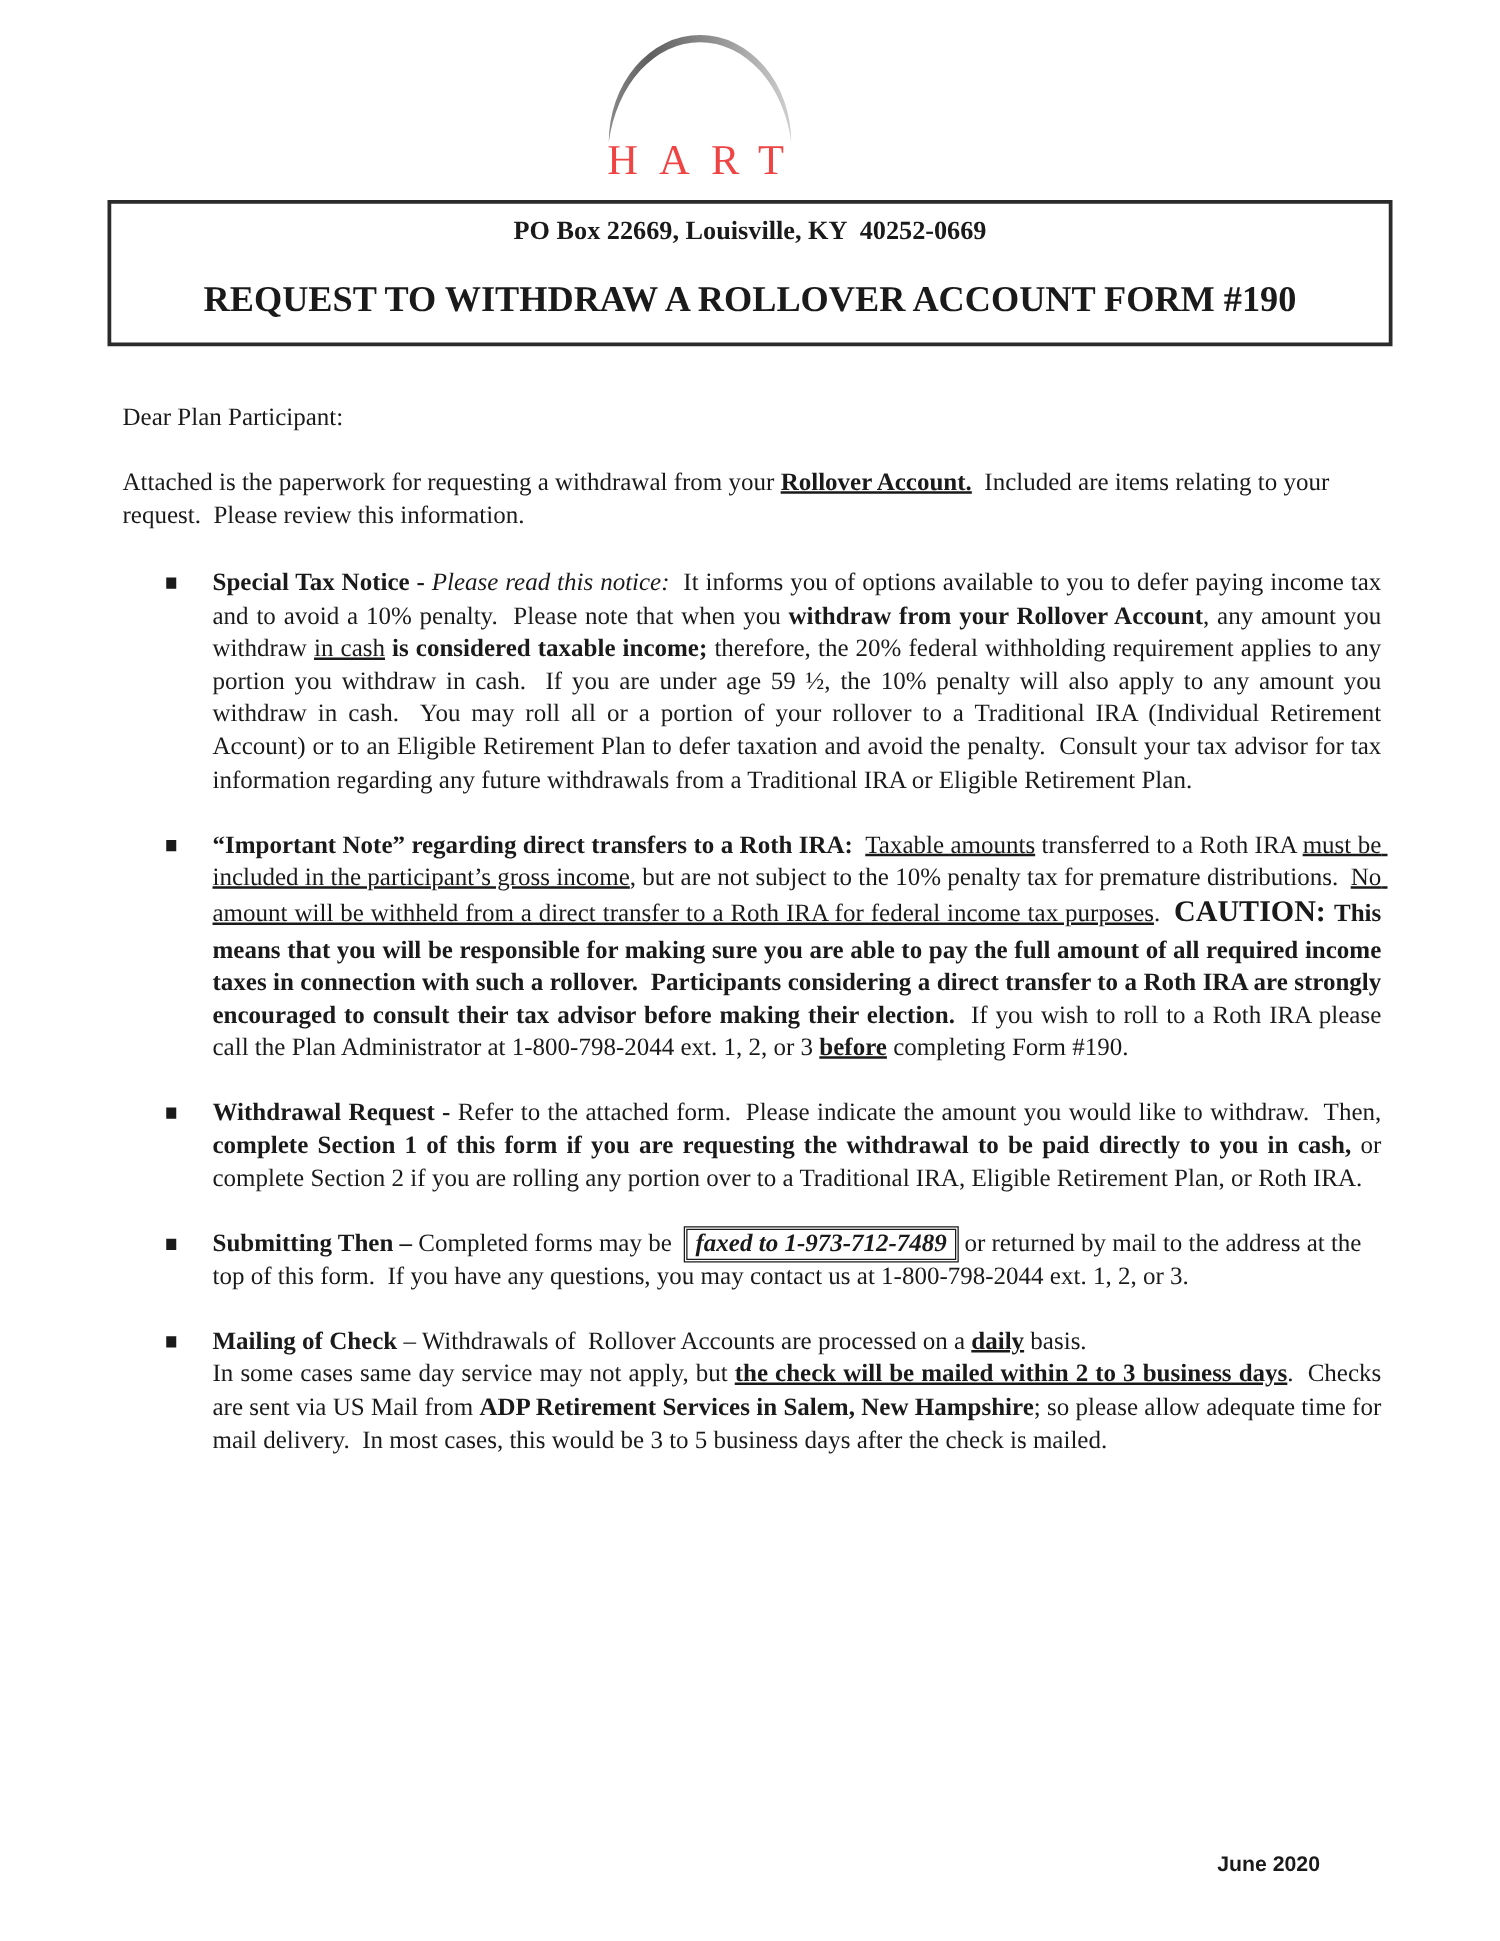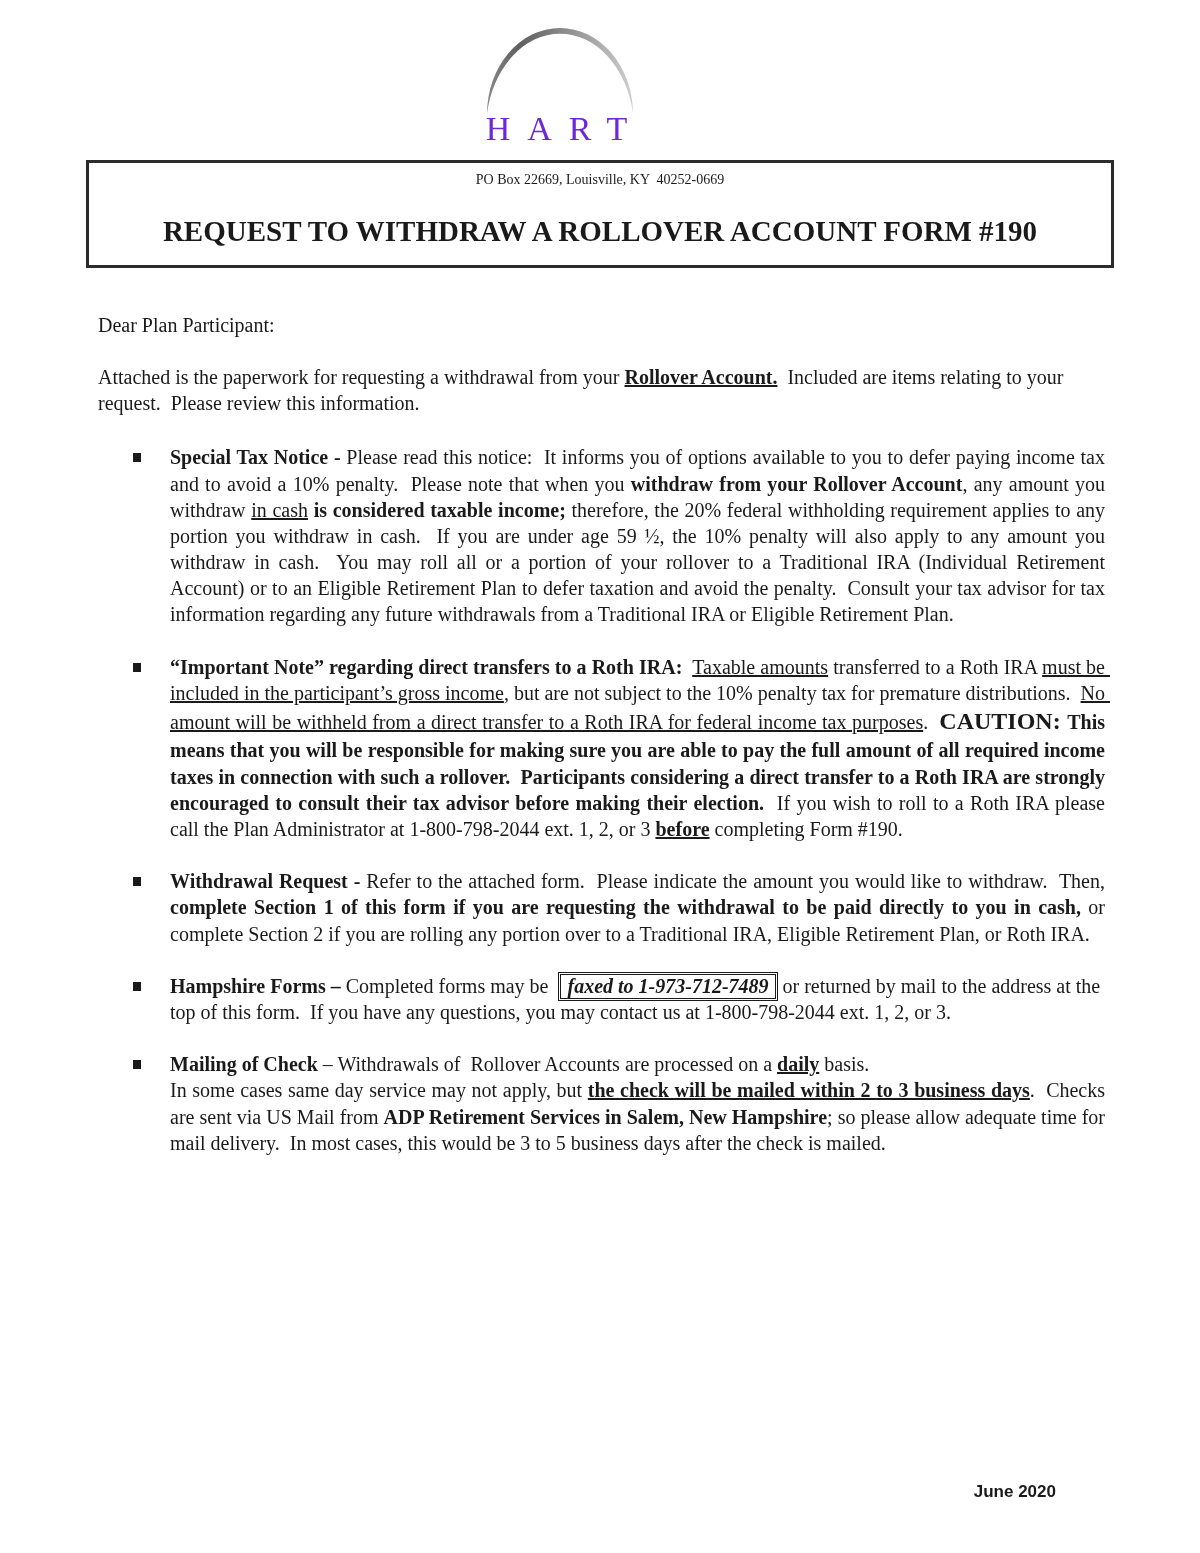--- a/index.html
+++ b/index.html
@@ -20,35 +20,35 @@
     transform: translateX(-40px);
     text-align: center;
   }
   .logo svg { display: block; margin: 0 auto; }
   .logo-text {
     margin-top: -6px;
     font-family: "Liberation Serif", serif;
     font-size: 34px;
     letter-spacing: 17px;
     padding-left: 10px;
-    color: #6d28d9;
+    color: #ef4444;
     font-weight: 400;
   }
   
   .header-box {
     box-sizing: border-box;
     width: 1028px;
     margin: 12px auto 0;
     border: 3px solid #2b2b2b;
     text-align: center;
     padding: 8px 10px 16px;
   }
   .org1 { font-size: 25px; font-weight: bold; line-height: 1.2; }
   .org2 { font-size: 21px; font-weight: bold; line-height: 1.3; }
-  .org3 { font-size: 14px; font-weight: normal; line-height: 1.3; white-space: pre-wrap; }
+  .org3 { font-size: 21px; font-weight: bold; line-height: 1.3; white-space: pre-wrap; }
   .form-title { font-size: 29px; font-weight: bold; margin-top: 26px; line-height: 1.15; }
   
   .salutation {
     margin: 44px 95px 0 98px;
     font-size: 20px;
     line-height: 1.3;
   }
   .intro {
     margin: 26px 95px 0 98px;
     font-size: 20px;
@@ -66,21 +66,21 @@
   }
   .btext {
     flex: 1;
     font-size: 20px;
     line-height: 1.31;
     text-align: justify;
     white-space: pre-wrap;
   }
   .btext.left { text-align: left; }
   .b { font-weight: bold; }
-  .i { }
+  .i { font-style: italic; }
   .u { text-decoration: underline; }
   .lg { font-size: 24px; }
   .boxed {
     font-weight: bold;
     font-style: italic;
     border: 3px double #1a1a1a;
     padding: 0 6px 1px;
     white-space: nowrap;
   }
   
@@ -150,21 +150,21 @@
       <div class="marker-cell">
           <div class="marker"></div>
         </div>
       <div class="btext"><span class="b">Withdrawal Request - </span><span>Refer to the attached form.  Please indicate the amount you would like to withdraw.  Then, </span><span class="b">complete Section 1 of this form if you are requesting the withdrawal to be paid directly to you in cash,</span><span> or complete Section 2 if you are rolling any portion over to a Traditional IRA, Eligible Retirement Plan, or Roth IRA.</span></div>
     </div>
 
     <div class="bullet">
       <div class="marker-cell">
           <div class="marker"></div>
         </div>
-      <div class="btext left"><span class="b">Hampshire Forms – </span><span>Completed forms may be  </span><span class="boxed">faxed to 1-973-712-7489</span><span> or returned by mail to the address at the top of this form.  If you have any questions, you may contact us at 1-800-798-2044 ext. 1, 2, or 3.</span></div>
+      <div class="btext left"><span class="b">Submitting Then – </span><span>Completed forms may be  </span><span class="boxed">faxed to 1-973-712-7489</span><span> or returned by mail to the address at the top of this form.  If you have any questions, you may contact us at 1-800-798-2044 ext. 1, 2, or 3.</span></div>
     </div>
 
     <div class="bullet">
       <div class="marker-cell">
           <div class="marker"></div>
         </div>
       <div class="btext"><span class="b">Mailing of Check</span><span> – Withdrawals of  Rollover Accounts are processed on a </span><span class="b u">daily</span><span> basis.</span><br><span>In some cases same day service may not apply, but </span><span class="b u">the check will be mailed within 2 to 3 business days</span><span>.  Checks are sent via US Mail from </span><span class="b">ADP Retirement Services in Salem, New Hampshire</span><span>; so please allow adequate time for mail delivery.  In most cases, this would be 3 to 5 business days after the check is mailed.</span></div>
     </div>
 
   </div>

